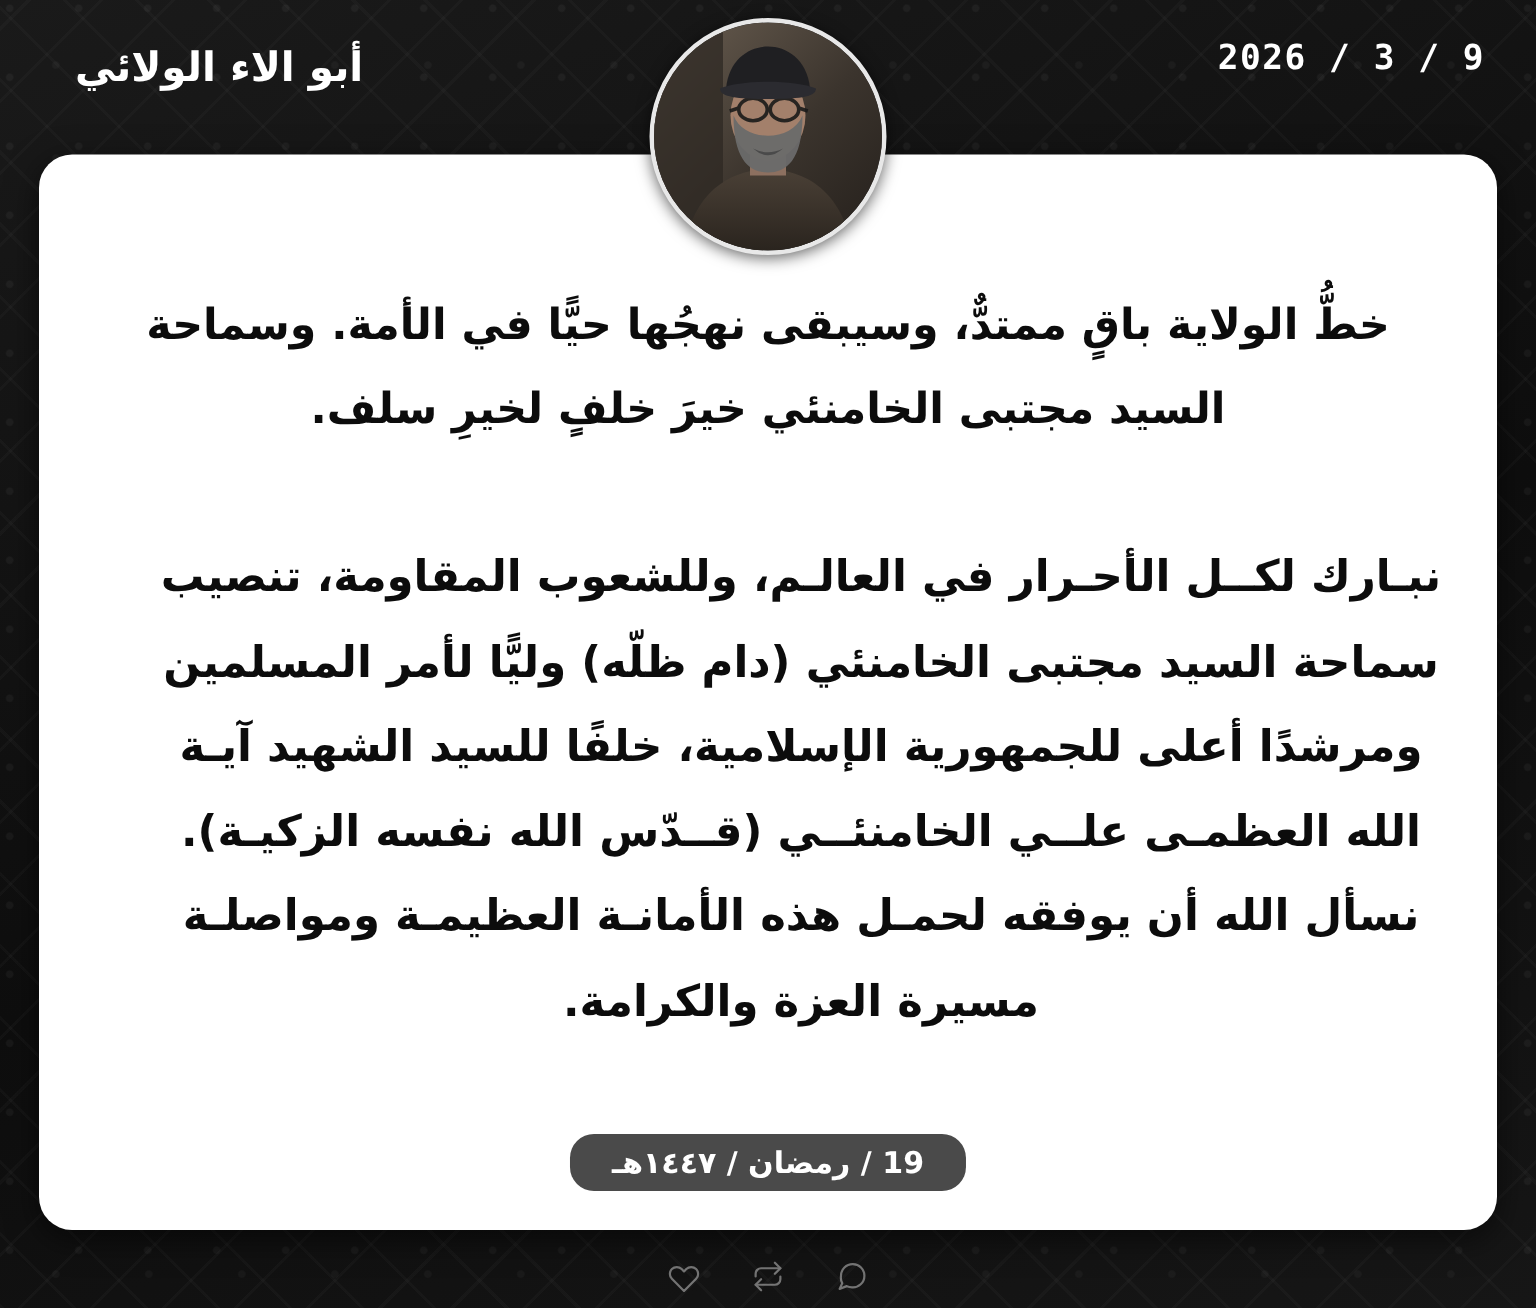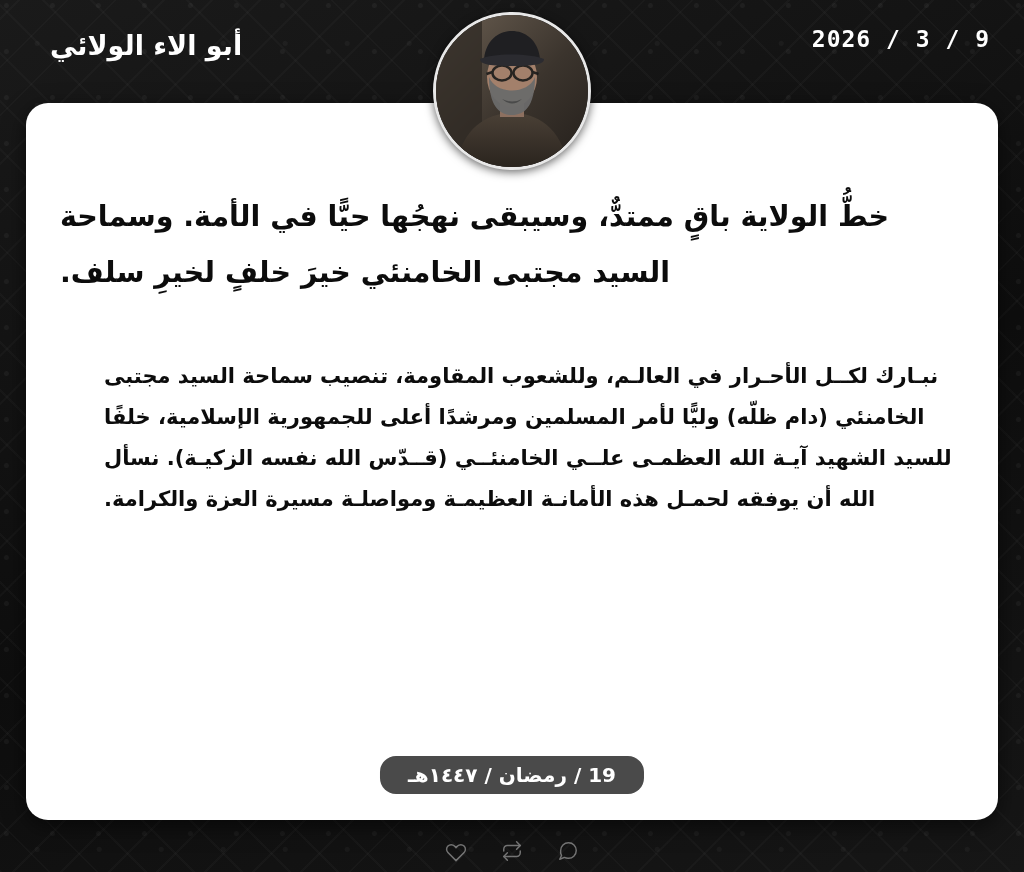--- a/index.html
+++ b/index.html
@@ -113,24 +113,24 @@
     text-align: center;
   }
 
   .para {
     color: #0c0c0c;
     font-weight: bold;
     font-size: 28.5px;
     line-height: 1.95;
     letter-spacing: 0.2px;
     margin: 0;
-    text-align: left;
+    text-align: center;
   }
   .para.p1 { margin-bottom: 56px; }
-  .para.p2 { font-size: 21px; margin-left: 44px; }
+  .para.p2 { font-size: 29px; margin-left: 44px; }
 
   
   .date-pill {
     position: absolute;
     bottom: 26px;
     left: 50%;
     transform: translateX(-50%);
     background: #4a4a4a;
     color: #ffffff;
     font-size: 20px;

